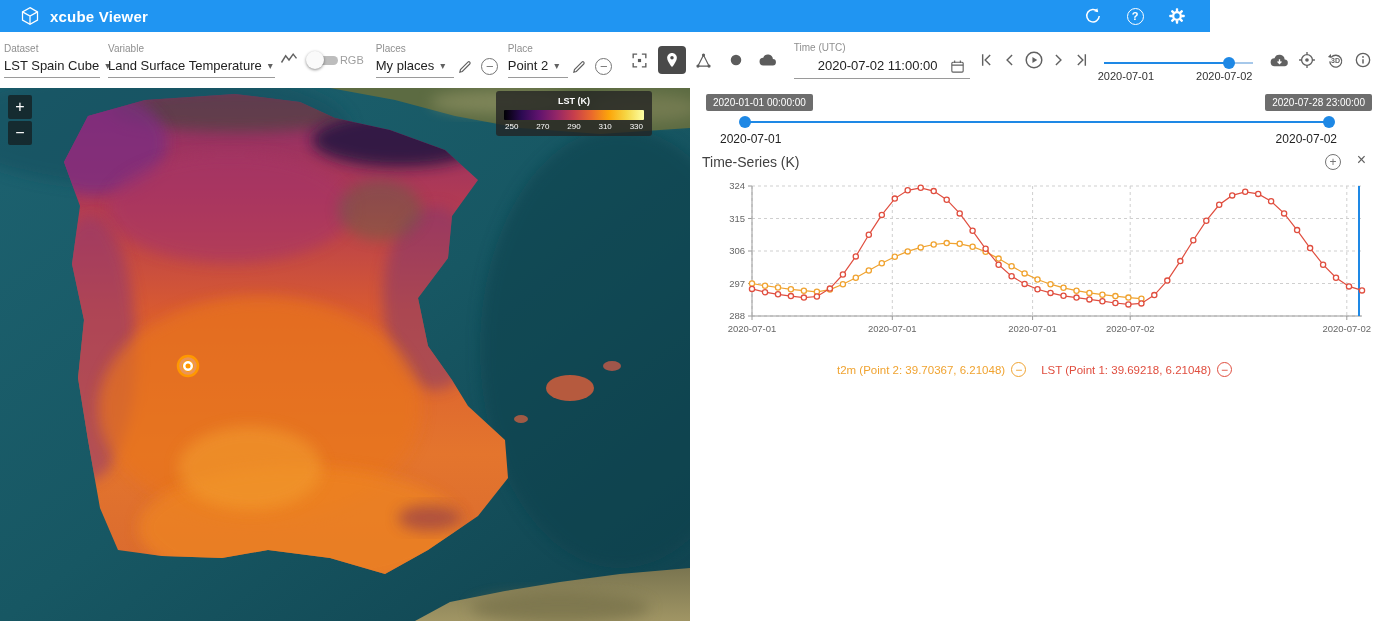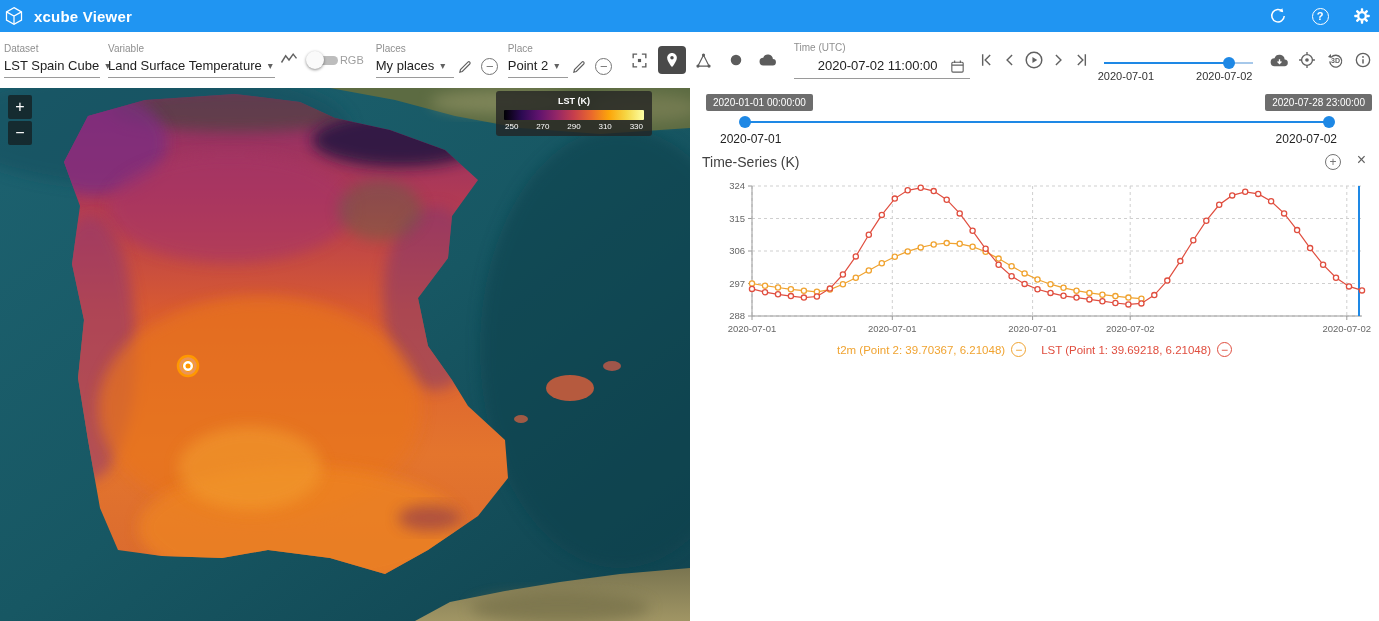--- a/index.html
+++ b/index.html
@@ -1,20 +1,20 @@
 <!DOCTYPE html>
 <html><head>
 <meta charset="utf-8">
 <style>
   * { box-sizing: border-box; margin: 0; padding: 0; }
   html,body { width:1379px; height:621px; overflow:hidden; background:#fff;
     font-family:"Liberation Sans", sans-serif; }
   
-  .appbar { position:absolute; left:0; top:0; width:1379px; height:32px;
-    background:#2095f2; display:flex; align-items:center; padding:0 4px; color:#fff; z-index:5; }
+  .appbar { position:absolute; left:0; top:0; width:1210px; height:32px;
+    background:#2095f2; display:flex; align-items:center; padding:0 20px; color:#fff; z-index:5; }
   .appbar .title { font-size:15px; font-weight:bold; margin-left:10px; letter-spacing:.2px; }
   .appbar .spacer { flex:1; }
   .appbar .abtn { width:26px; height:26px; display:flex; align-items:center; justify-content:center;
     margin-left:16px; cursor:pointer; }
   .help-circle { width:17px; height:17px; border:1.6px solid #fff; border-radius:50%;
     display:flex; align-items:center; justify-content:center; font-size:11px; font-weight:bold; color:#fff; }
   
   .toolbar { position:absolute; left:0; top:32px; width:1379px; height:56px; background:#fff;
     display:flex; align-items:center; padding:0 4px; white-space:nowrap; z-index:4; }
   .field { display:flex; flex-direction:column; justify-content:center; }
@@ -70,21 +70,21 @@
     background:#1e88e5; cursor:pointer; }
   .rslider .h.start { left:-6px; } .rslider .h.end { right:-6px; }
   .rlab { position:absolute; top:44px; font-size:12px; color:#222; }
   .rlab.left { left:30px; } .rlab.right { right:42px; }
   .ts-head { position:absolute; left:12px; top:66px; font-size:14px; color:#424242; }
   .ts-add { position:absolute; right:38px; top:66px; width:16px; height:16px; font-size:12px;
     color:#757575; cursor:pointer; }
   .ts-close { position:absolute; right:13px; top:63px; font-size:16px; color:#616161; cursor:pointer; }
   .ts-chart-wrap { position:absolute; left:24px; top:88px; width:660px; height:180px; }
   svg text { font-family:"Liberation Sans",sans-serif; }
-  .ts-legend { position:absolute; left:0; right:0; top:254px; display:flex; justify-content:center;
+  .ts-legend { position:absolute; left:0; right:0; top:274px; display:flex; justify-content:center;
     gap:15px; font-size:11.5px; }
   .legend-item { display:flex; align-items:center; gap:6px; cursor:pointer; }
   .legend-remove { width:15px; height:15px; font-size:12px; }
 </style>
 </head>
 <body>
 
 <div class="appbar">
   <svg width="20" height="20" viewBox="0 0 24 24">
     <path d="M12 2 L21 7 V17 L12 22 L3 17 V7 Z" fill="none" stroke="#fff" stroke-width="1.5"></path>

